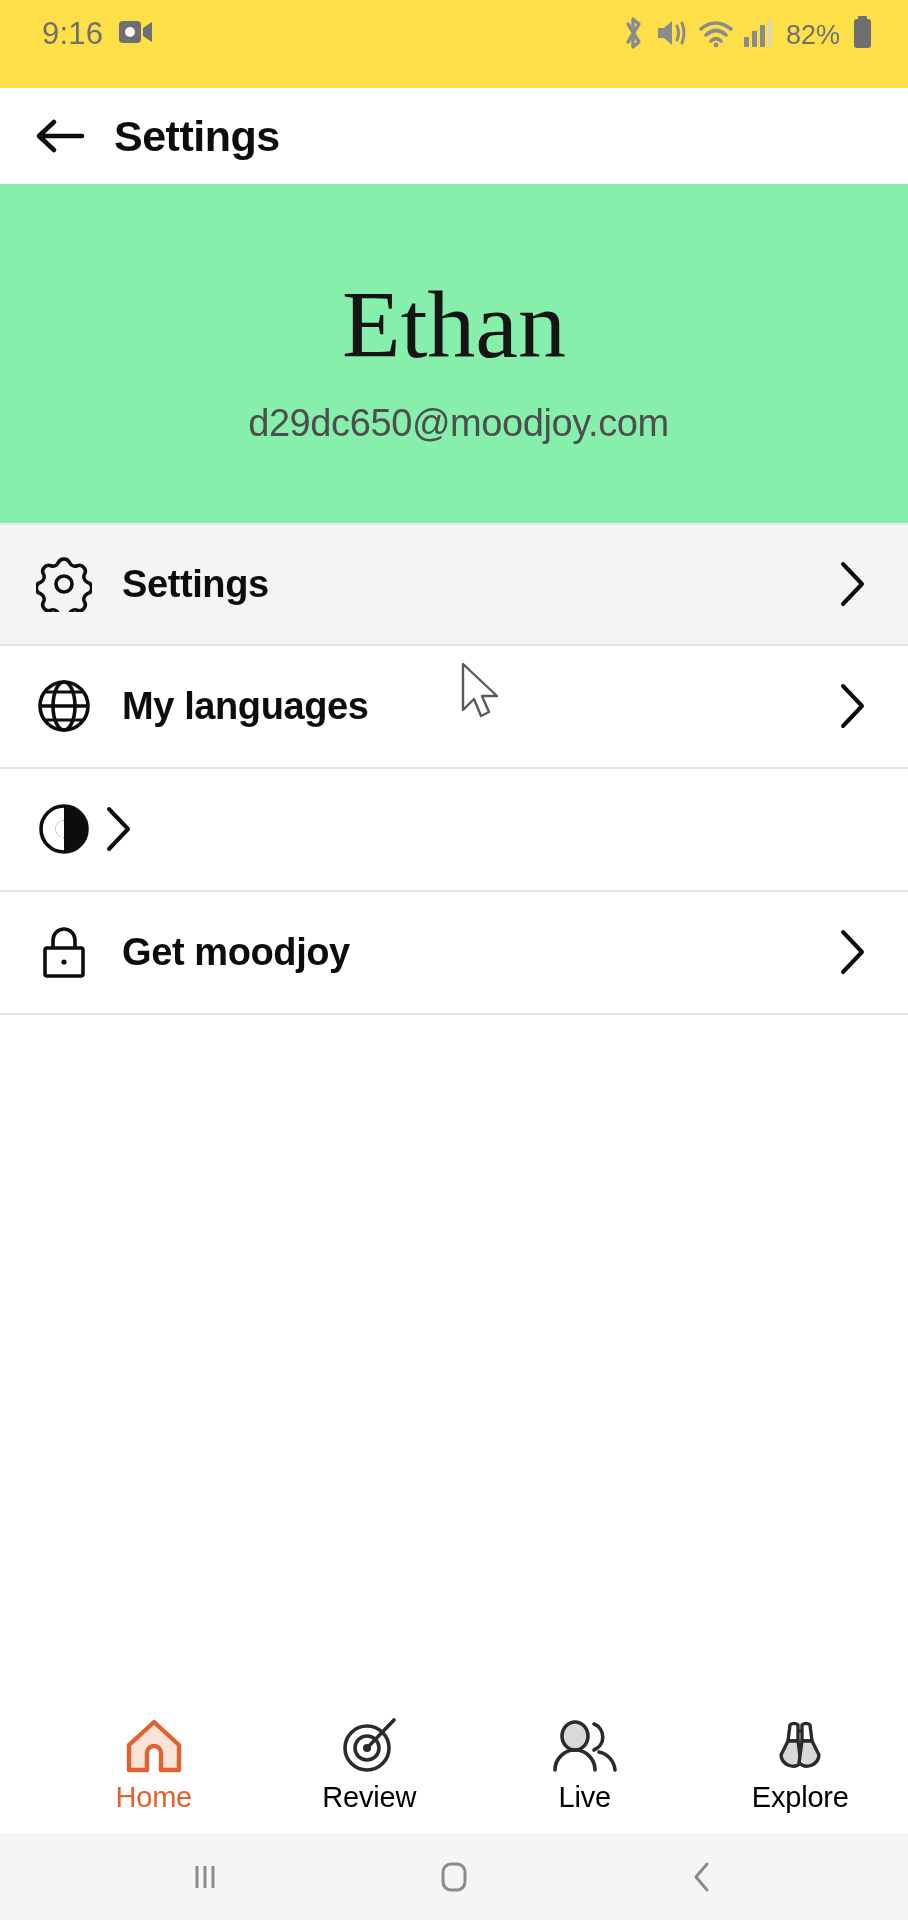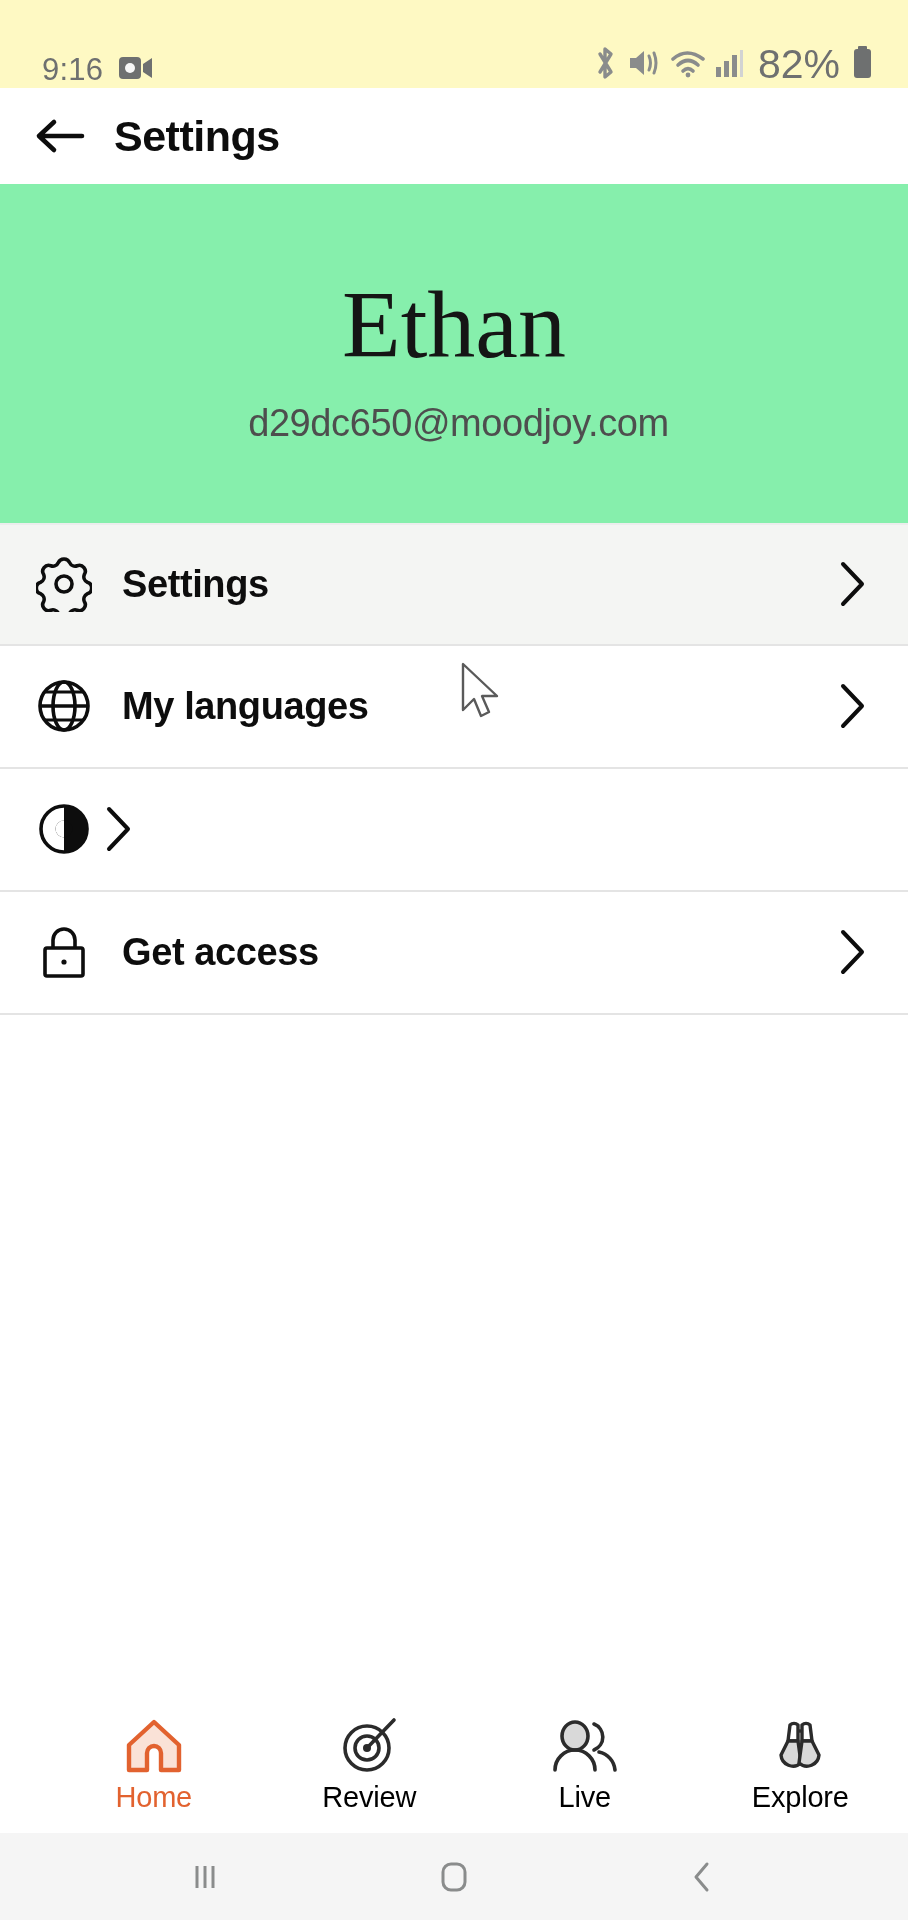--- a/index.html
+++ b/index.html
@@ -7,38 +7,38 @@
   body {
     font-family: "Liberation Sans", sans-serif;
     background:#ffffff;
     overflow:hidden;
     position:relative;
   }
 
   
   #status-bar{
     height:88px;
-    background:#fef9c3;
-    display:flex;
-    align-items:flex-end;
+    background:#fde047;
+    display:flex;
+    align-items:flex-start;
     justify-content:space-between;
     padding:16px 34px 0 42px;
     position:relative;
   }
   #status-left{ display:flex; align-items:center; gap:16px; }
   #status-time{
     font-size:31px;
     color:#6e7070;
     letter-spacing:0.2px;
     font-family:"Liberation Sans", sans-serif;
   }
   #status-right{ display:flex; align-items:center; gap:9px; }
   .sb-icon{ display:block; }
   #battery-pct{
-    font-size:41px;
+    font-size:27px;
     color:#6e7070;
     margin-left:4px;
     margin-right:3px;
   }
 
   
   #app-header{
     height:96px;
     background:#ffffff;
     display:flex;
@@ -291,21 +291,21 @@
   </div>
 
   <div class="menu-row">
     <span class="menu-icon">
       <svg width="56" height="56" viewBox="0 0 56 56">
         <rect x="9" y="24" width="38" height="28" rx="2" stroke="#0d0d0d" stroke-width="3.6" fill="none"></rect>
         <path d="M17 24 L17 16 a11 11 0 0 1 22 0 L39 24" stroke="#0d0d0d" stroke-width="3.6" fill="none"></path>
         <circle cx="28" cy="38" r="2.6" fill="#0d0d0d"></circle>
       </svg>
     </span>
-    <span class="menu-label">Get access</span>
+    <span class="menu-label">Get moodjoy</span>
     <span class="menu-chevron">
       <svg width="30" height="48" viewBox="0 0 30 48">
         <path d="M6 4 L25 24 L6 44" stroke="#0d0d0d" stroke-width="4" fill="none" stroke-linecap="round" stroke-linejoin="round"></path>
       </svg>
     </span>
   </div>
 
 </div>
 
 <div id="bottom-nav">

